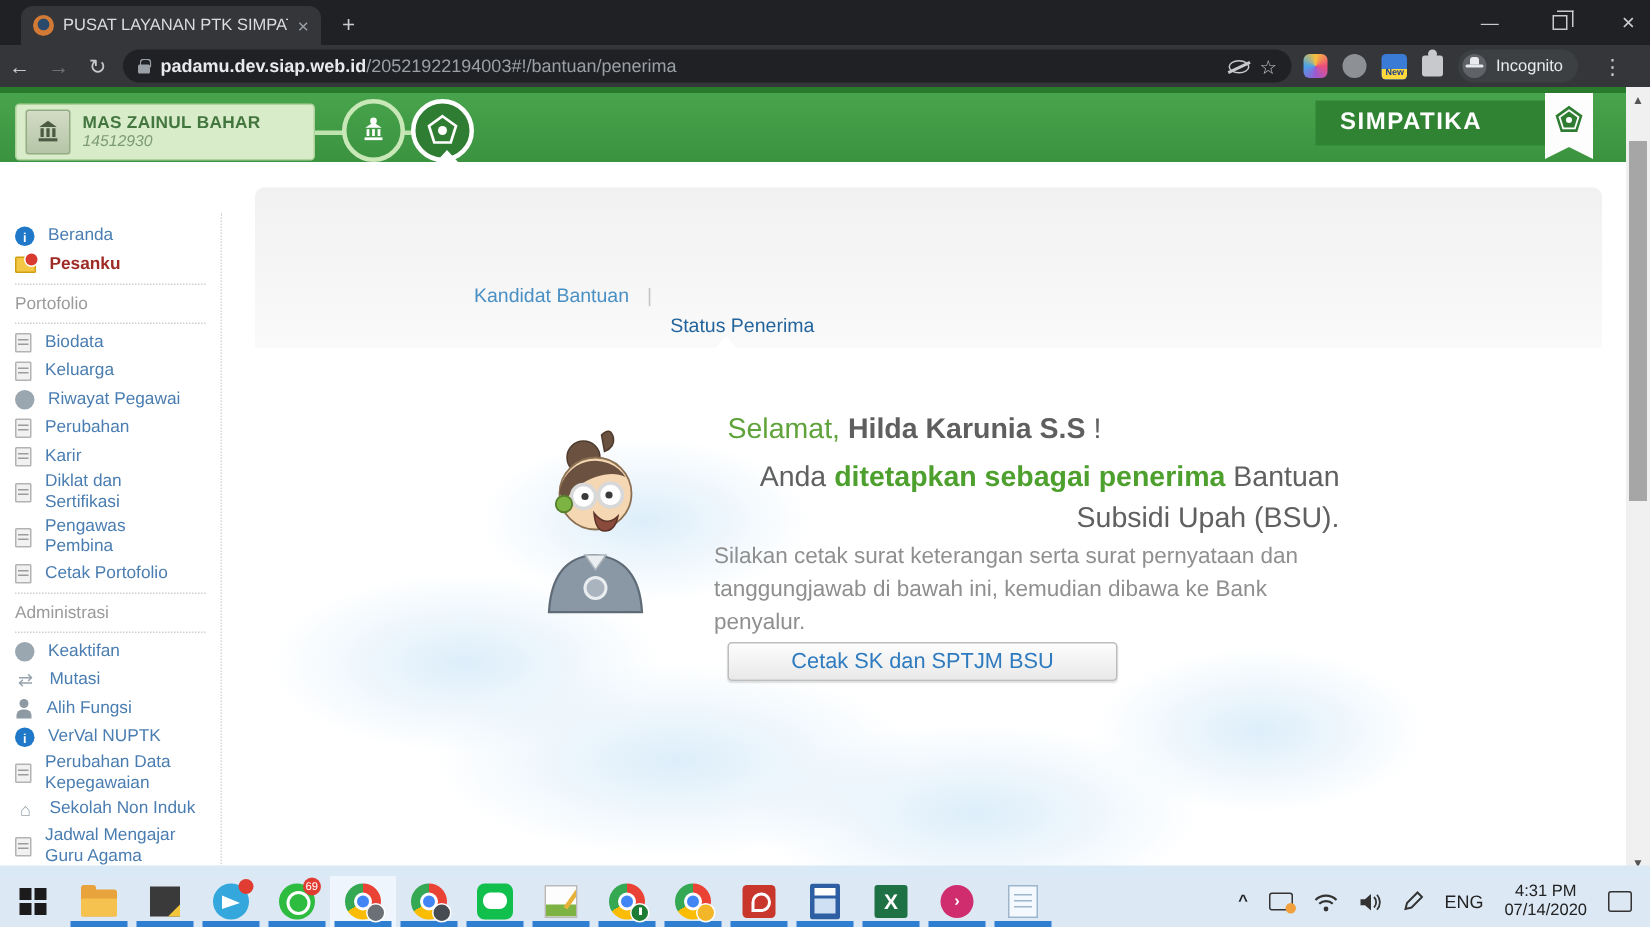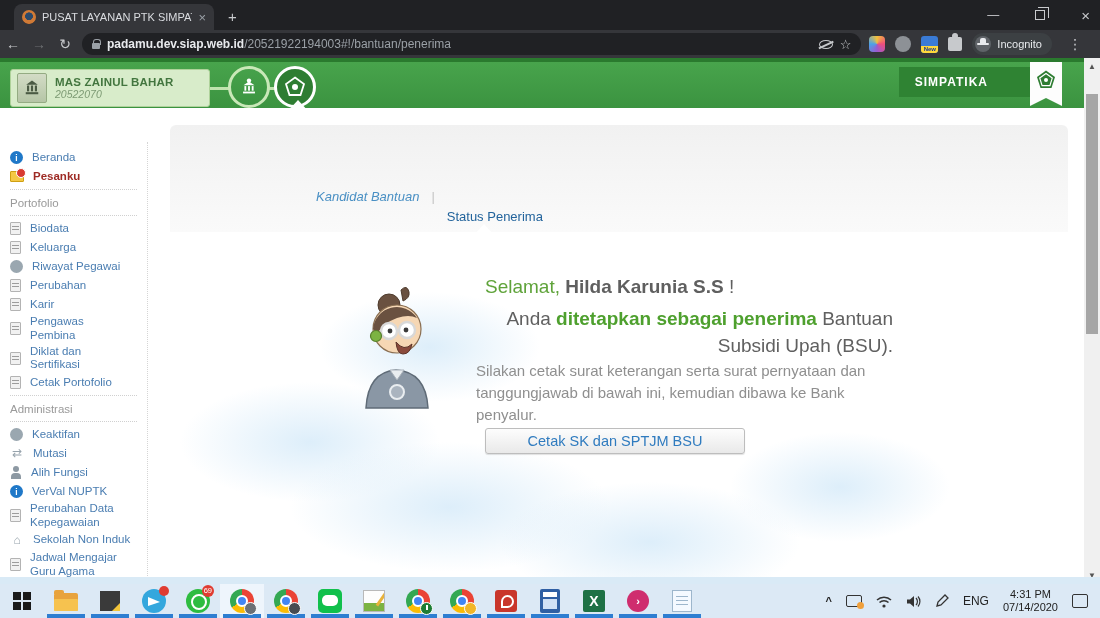--- a/index.html
+++ b/index.html
@@ -52,21 +52,21 @@
   .gheader { position:absolute; left:0; top:0; width:1084px; height:50px; background:linear-gradient(#48a44c,#3b9340); border-top:4px solid #2a7a2e; }
   .userbadge { position:absolute; left:10px; top:7px; width:200px; height:38px; background:#d8ecca; border:1px solid #aed29a; border-radius:3px; display:flex; align-items:center; gap:8px; padding:0 6px; }
   .schoolicon { width:30px; height:30px; border:1px solid #94ab83; border-radius:2px; background:linear-gradient(#d3dcc6,#b5c5a6); display:flex; align-items:center; justify-content:center; }
   .uname { font-size:11.5px; color:#43763f; font-weight:bold; letter-spacing:.2px; }
   .unum { font-size:10.5px; color:#7d9b74; font-style:italic; }
   .connline { position:absolute; top:25px; height:3px; background:#bfe3ae; }
   .hcircle { position:absolute; top:4px; width:42px; height:42px; border-radius:50%; display:flex; align-items:center; justify-content:center; }
   .hc1 { left:228px; border:3px solid #c9e8b8; }
   .hc2 { left:274px; border:3px solid #ffffff; background:#2e7d32; }
   .hnotch { position:absolute; left:287px; top:38px; width:0; height:0; border-left:11px solid transparent; border-right:11px solid transparent; border-bottom:12px solid #ffffff; }
-  .brand { position:absolute; right:54px; top:5px; height:30px; background:#2f8333; color:#fff; font-size:12px; font-weight:bold;
+  .brand { position:absolute; right:54px; top:5px; height:30px; background:#2f8333; color:#fff; font-size:16px; font-weight:bold;
            letter-spacing:1px; display:flex; align-items:center; padding:0 42px 0 16px; }
   .ribbon { position:absolute; right:22px; top:0; width:32px; height:44px; background:#fdfdfd;
             clip-path:polygon(0 0,100% 0,100% 100%,50% 82%,0 100%); display:flex; justify-content:center; padding-top:7px; }
 
   .vscroll { position:absolute; right:0; top:0; width:16px; height:526px; background:#f0f0f0; }
   .vthumb { position:absolute; left:2px; top:36px; width:12px; height:240px; background:#a6a6a6; }
   .varr { position:absolute; left:0; width:16px; text-align:center; font-size:8px; color:#555; }
 
   
   .sidebar { position:absolute; left:0; top:84px; width:148px; height:442px; background:#fff; border-right:1px dotted #d5d5d5; padding:6px 0 0 10px; }
@@ -84,21 +84,21 @@
   .icenv::after { content:""; position:absolute; right:-3px; top:-4px; width:8px; height:8px; border-radius:50%; background:#d83a30; border:1px solid #fff; }
   .icsym { width:14px; flex:none; color:#98a4ad; font-size:12px; line-height:13px; text-align:center; }
   .icperson { width:12px; height:13px; position:relative; flex:none; }
   .icperson::before { content:""; position:absolute; left:3px; top:0; width:6px; height:6px; border-radius:50%; background:#8d99a3; }
   .icperson::after { content:""; position:absolute; left:1px; top:7px; width:10px; height:6px; border-radius:4px 4px 0 0; background:#8d99a3; }
 
   
   .panel { position:absolute; left:170px; top:67px; width:898px; height:107px; background:linear-gradient(#f1f1f1,#fafafa); border-radius:6px 6px 0 0; }
   .ptitle { position:absolute; right:30px; top:28px; font-size:19px; color:#6e6e6e; }
   .tabsrow { position:absolute; left:146px; bottom:8px; display:flex; align-items:center; gap:12px; font-size:13px; }
-  .tab1 { color:#4a90c4; cursor:pointer;font-style:italic; }
+  .tab1 { color:#4a90c4; cursor:pointer; }
   .tabsep { color:#c5c5c5; }
   .tab2 { color:#23649c; font-weight:normal; cursor:pointer;margin-top:41px; }
   .tnotch { position:absolute; left:306px; bottom:-1px; width:0; height:0; border-left:8px solid transparent; border-right:8px solid transparent; border-bottom:9px solid #ffffff; }
 
   .content { position:absolute; left:170px; top:174px; width:898px; height:352px; background:#fff; }
   .cloud { position:absolute; border-radius:50%; background:radial-gradient(closest-side,#ddeefa,rgba(221,238,250,0)); }
   .greet { position:absolute; left:315px; top:44px; font-size:19px; }
   .g-green { color:#5fa33a; }
   .g-name { color:#5f5f5f; font-weight:bold; }
   .g-bang { color:#5f5f5f; }
@@ -211,21 +211,21 @@
           <svg width="20" height="20" viewBox="0 0 24 24">
               <path fill="#4a5a43" d="M12 3l7 5H5z"></path>
               <rect x="6" y="9" width="2.6" height="7" fill="#4a5a43"></rect>
               <rect x="10.7" y="9" width="2.6" height="7" fill="#4a5a43"></rect>
               <rect x="15.4" y="9" width="2.6" height="7" fill="#4a5a43"></rect>
               <rect x="4.5" y="17" width="15" height="2.5" fill="#4a5a43"></rect>
             </svg>
         </span>
         <span>
           <div class="uname">MAS ZAINUL BAHAR</div>
-          <div class="unum">20522070</div>
+          <div class="unum">14512930</div>
         </span>
       </div>
       <div class="connline" style="left:210px;width:20px;"></div>
       <div class="connline" style="left:268px;width:8px;"></div>
       <div class="hcircle hc1">
         <svg width="22" height="22" viewBox="0 0 24 24">
             <circle cx="12" cy="5" r="2.4" fill="#fff"></circle>
             <path fill="#fff" d="M12 6l6 4H6z"></path>
             <rect x="7" y="11" width="2" height="5" fill="#fff"></rect>
             <rect x="11" y="11" width="2" height="5" fill="#fff"></rect>
@@ -277,25 +277,25 @@
       <div class="sitem">
           <span class="icdoc"></span>
           <span class="slabel">Perubahan</span>
         </div>
       <div class="sitem">
           <span class="icdoc"></span>
           <span class="slabel">Karir</span>
         </div>
       <div class="sitem">
           <span class="icdoc"></span>
+          <span class="slabel">Diklat dan Sertifikasi</span>
+        </div>
+      <div class="sitem">
+          <span class="icdoc"></span>
           <span class="slabel">Pengawas Pembina</span>
-        </div>
-      <div class="sitem">
-          <span class="icdoc"></span>
-          <span class="slabel">Diklat dan Sertifikasi</span>
         </div>
       <div class="sitem">
           <span class="icdoc"></span>
           <span class="slabel">Cetak Portofolio</span>
         </div>
       <hr class="shr">
       <div class="shdr">Administrasi</div>
       <hr class="shr">
       <div class="sitem">
           <span class="iccirc gray"></span>

